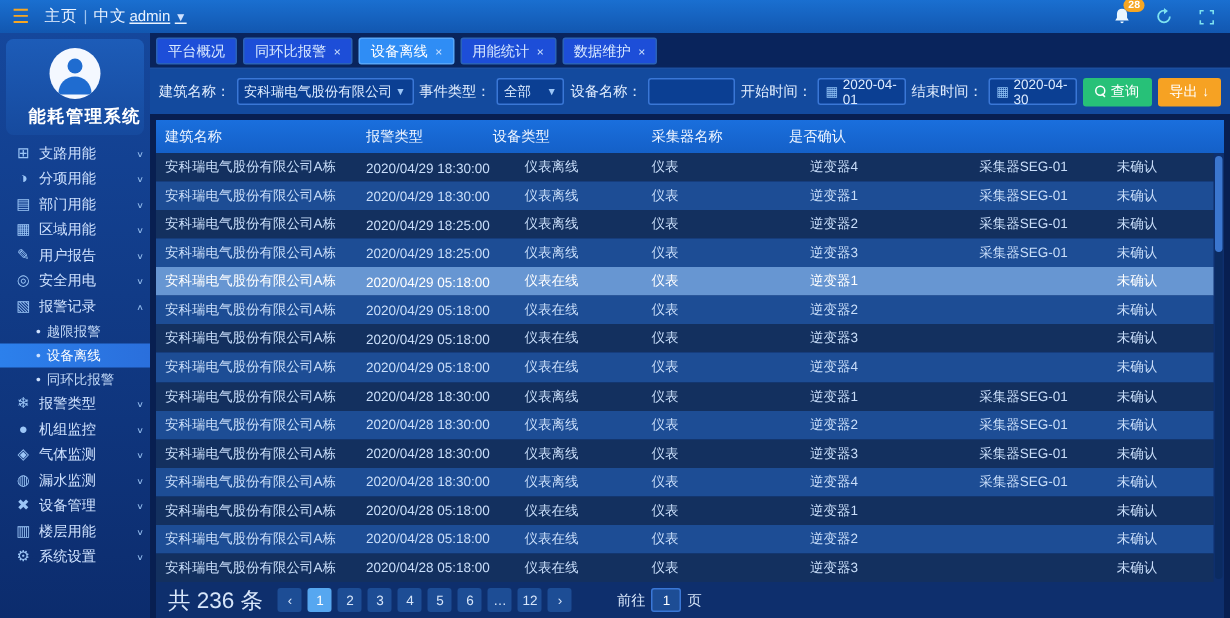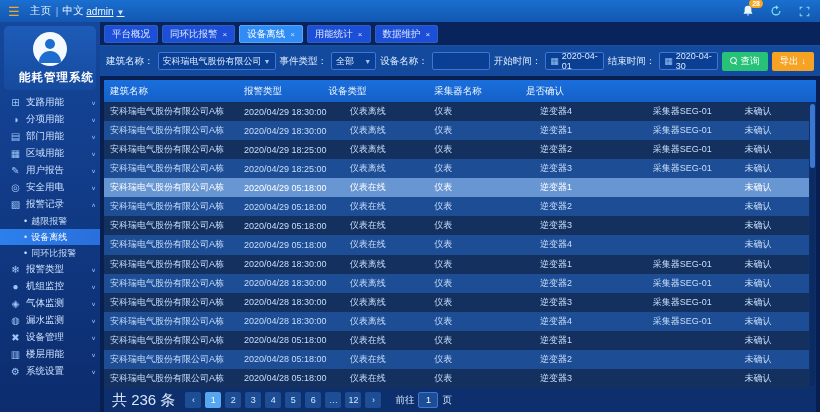--- a/index.html
+++ b/index.html
@@ -70,21 +70,21 @@
   .tr.selected .td { color:#ffffff; }
   .td { color:#c9defa; font-size:9px; padding-left:6px; white-space:nowrap; overflow:hidden; }
   .col0{width:19%;} .col1{width:15%;} .col2{width:12%;} .col3{width:15%;} .col4{width:16%;} .col5{width:13%;} .col6{width:10%;}
   .vscroll { position:absolute; right:1px; top:24px; bottom:26px; width:5px; background:#0b2b61; border-radius:3px; }
   .vthumb { position:absolute; top:0; width:5px; height:64px; background:#3b76cf; border-radius:3px; cursor:grab; }
 
   .pagbar { height:24px; display:flex; align-items:center; padding:0 8px; gap:4px; background:#0e2f6d; flex-shrink:0; }
   .pag-total { color:#d7e6fa; font-size:15px; margin-right:6px; }
   .pbtn { min-width:16px; height:16px; background:#1d4d95; border-radius:2px; color:#d7e6fa; font-size:9px; display:flex; align-items:center; justify-content:center; padding:0 3px; cursor:pointer; }
   .pbtn.active { background:#56a7f0; color:#fff; }
-  .goto { display:flex; align-items:center; gap:4px; margin-left:10px; color:#d7e6fa; font-size:9.5px; }
+  .goto { display:flex; align-items:center; gap:4px; margin-left:26px; color:#d7e6fa; font-size:9.5px; }
   .goto-box { width:20px; height:16px; background:#1d4d95; border:1px solid #3a77d6; border-radius:2px; color:#fff; text-align:center; font-size:9px; font-family:inherit; }
 </style>
 </head>
 <body>
 
 <div class="topbar">
   <span class="hamburger">☰</span>
   <span class="top-title">主页</span>
   <span class="top-sep">|</span>
   <span class="top-title">中文</span>

